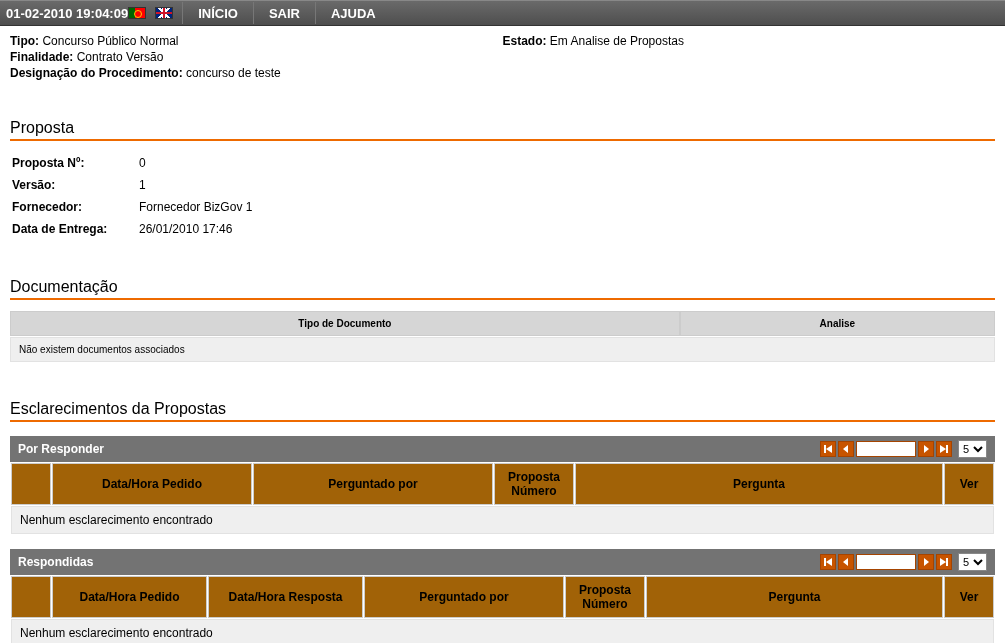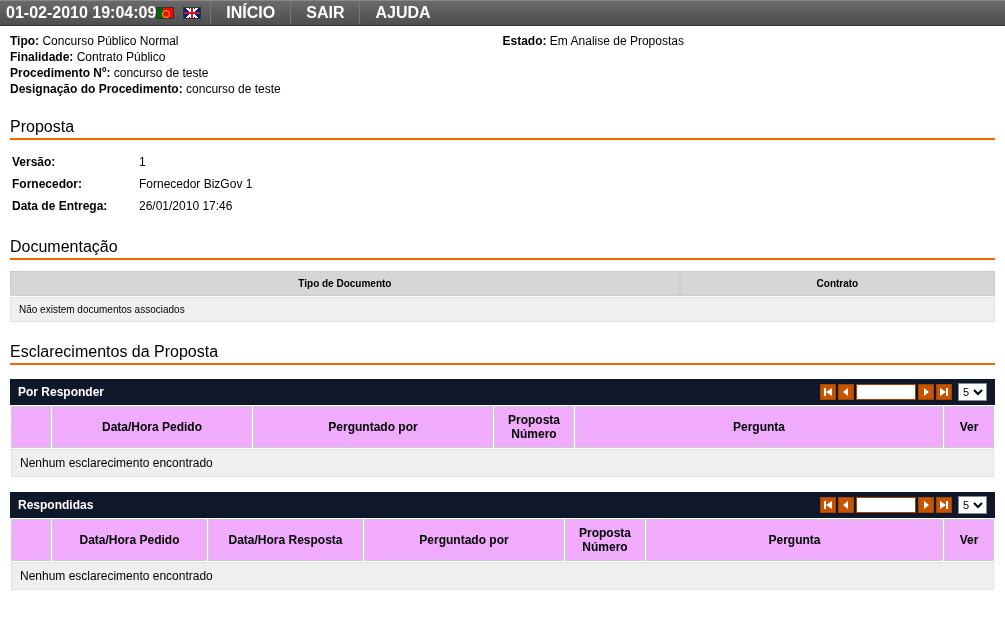--- a/index.html
+++ b/index.html
@@ -1,19 +1,19 @@
 <!DOCTYPE html>
 <html><head>
 <meta charset="utf-8">
 <style>
   * { box-sizing: border-box; margin: 0; padding: 0; }
   body { font-family: Arial, Helvetica, sans-serif; font-size: 12px; background: #fff; color: #000; width: 1005px; }
   
   
-  .topbar { background: linear-gradient(#6a6a6a, #4e4e4e); border-top: 1px solid #888; border-bottom: 1px solid #333; height: 26px; display: flex; align-items: center; color: #fff; padding: 0 6px; font-size: 16px; }
+  .topbar { background: linear-gradient(#6a6a6a, #4e4e4e); border-top: 1px solid #888; border-bottom: 1px solid #333; height: 26px; display: flex; align-items: center; color: #fff; padding: 0 6px; font-size: 13px; }
   .topbar-left { flex: 0 0 auto; font-weight: bold; }
   .topbar-center { flex: 1 1 auto; text-align: center; }
   .topbar-right { flex: 0 0 auto; display: flex; align-items: center; gap: 9px; }
   .topbar-right .divider { width: 1px; height: 22px; background: #777; }
   .flag { width: 18px; height: 12px; display: inline-block; border: 1px solid #333; }
   .flag-pt { background: linear-gradient(to right, #060 0%, #060 40%, #f00 40%, #f00 100%); position: relative; }
   .flag-pt::after { content:""; position:absolute; left:5px; top:2px; width:6px; height:6px; border:1px solid #ffcc00; border-radius:50%; }
   .flag-uk { background: #00247d; position: relative; overflow: hidden; }
   .flag-uk::before { content:""; position:absolute; inset:0; background:
      linear-gradient(to bottom, transparent 40%, #fff 40%, #fff 60%, transparent 60%),
@@ -30,45 +30,45 @@
   
   .content { padding: 6px 10px 20px 10px; }
   
   
   .info-row { margin: 2px 0; font-size: 12px; }
   .info-row .lbl { font-weight: bold; text-align: center; }
   .info-two-col { display: flex; }
   .info-two-col > div { flex: 1; }
   
   
-  h2.section { font-size: 16px; font-weight: normal; margin-top: 20px; margin-bottom: 2px; }
+  h2.section { font-size: 16px; font-weight: normal; margin-top: 37px; margin-bottom: 2px; }
   .hr-orange { border: none; border-top: 2px solid #ee6a00; margin-bottom: 10px; }
   
   
   .kv-table { font-size: 12px; }
   .kv-table td { padding: 3px 6px 3px 0; vertical-align: top; }
   .kv-table td.k { font-weight: bold; width: 125px; }
   
   
   table.data { width: 100%; border-collapse: separate; border-spacing: 0 1px; font-size: 10px; }
   table.data th { background: #d6d6d6; font-weight: bold; padding: 6px 8px; text-align: center; border: 1px solid #ccc; }
   table.data td { background: #efefef; padding: 6px 8px; border: 1px solid #e2e2e2; }
   
   
-  .band { background: #0f172a; color: #fff; font-weight: bold; font-size: 12px; padding: 4px 8px; display: flex; align-items: center; margin-top: 14px; }
+  .band { background: #737373; color: #fff; font-weight: bold; font-size: 12px; padding: 4px 8px; display: flex; align-items: center; margin-top: 14px; }
   .band .title { flex: 1; }
   .band .pager { display: flex; align-items: center; gap: 2px; }
   .pager-btn { width: 16px; height: 16px; background: #c75400; border: 1px solid #a54400; display: inline-flex; align-items: center; justify-content: center; cursor: pointer; }
   .pager-btn svg { fill: #fff; }
   .pager-field { width: 60px; height: 16px; background: #fff; border: 1px solid #a54400; }
   .pager-select { height: 18px; font-size: 11px; margin-left: 4px; background: #fff; border: 1px solid #888; }
   
   
   table.grid { width: 100%; border-collapse: separate; border-spacing: 1px 1px; font-size: 12px; table-layout: fixed; }
-  table.grid th { background: #f0abfc; font-weight: bold; padding: 6px 4px; text-align: center; border: 1px solid #ccc; }
+  table.grid th { background: #a16207; font-weight: bold; padding: 6px 4px; text-align: center; border: 1px solid #ccc; }
   table.grid td.msg { background: #efefef; padding: 6px 8px; border: 1px solid #e2e2e2; text-align: left; margin-top: 12px; }
 </style>
 </head>
 <body>
 
 <div class="topbar">
   <div class="topbar-left">01-02-2010 19:04:09</div>
   <div class="topbar-right">
     <span class="flag flag-pt" title="PT"></span>
     <span class="flag flag-uk" title="EN"></span>
@@ -79,33 +79,36 @@
     <span class="divider"></span>
     <a class="nav-link">AJUDA</a>
   </div>
 </div>
 
 <div class="content">
 
   <div class="info-two-col">
     <div>
       <div class="info-row"><span class="lbl">Tipo:</span> <span>Concurso Público Normal</span></div>
-      <div class="info-row"><span class="lbl">Finalidade:</span> <span>Contrato Público</span></div>
-      <div class="info-row"><span class="lbl">Procedimento Nº:</span> <span>concurso de teste</span></div>
+      <div class="info-row"><span class="lbl">Finalidade:</span> <span>Contrato Versão</span></div>
       <div class="info-row"><span class="lbl">Designação do Procedimento:</span> <span>concurso de teste</span></div>
     </div>
     <div>
       <div class="info-row"><span class="lbl">Estado:</span> <span>Em Analise de Propostas</span></div>
     </div>
   </div>
 
   <h2 class="section">Proposta</h2>
   <hr class="hr-orange">
   <table class="kv-table">
     <tbody>
+        <tr>
+          <td class="k">Proposta Nº:</td>
+          <td>0</td>
+        </tr>
     <tr>
           <td class="k">Versão:</td>
           <td>1</td>
         </tr>
     <tr>
           <td class="k">Fornecedor:</td>
           <td>Fornecedor BizGov 1</td>
         </tr>
     <tr>
           <td class="k">Data de Entrega:</td>
@@ -113,31 +116,31 @@
         </tr>
   </tbody>
     </table>
 
   <h2 class="section">Documentação</h2>
   <hr class="hr-orange">
   <table class="data">
     <thead>
       <tr>
         <th style="width:68%">Tipo de Documento</th>
-        <th>Contrato</th>
+        <th>Analise</th>
       </tr>
     </thead>
     <tbody>
       <tr>
           <td colspan="2">Não existem documentos associados</td>
         </tr>
     </tbody>
   </table>
 
-  <h2 class="section">Esclarecimentos da Proposta</h2>
+  <h2 class="section">Esclarecimentos da Propostas</h2>
   <hr class="hr-orange">
 
   <div class="band">
     <div class="title">Por Responder</div>
     <div class="pager">
       <span class="pager-btn">
           <svg width="8" height="8" viewBox="0 0 8 8">
             <path d="M0,0 h2 v8 h-2 z M8,0 L2,4 L8,8 z"></path>
           </svg>
         </span>

